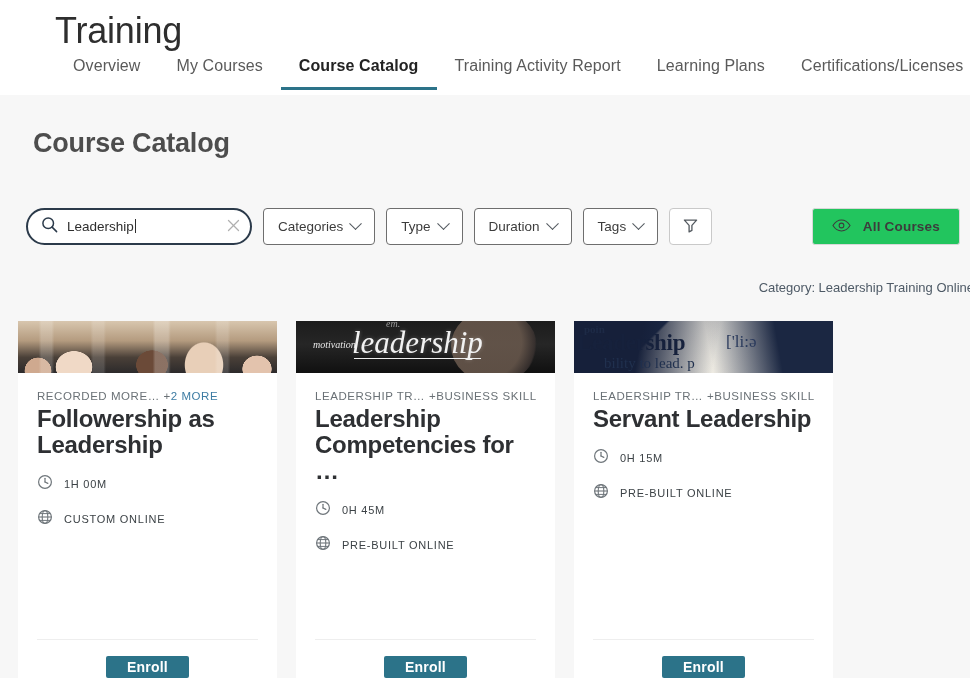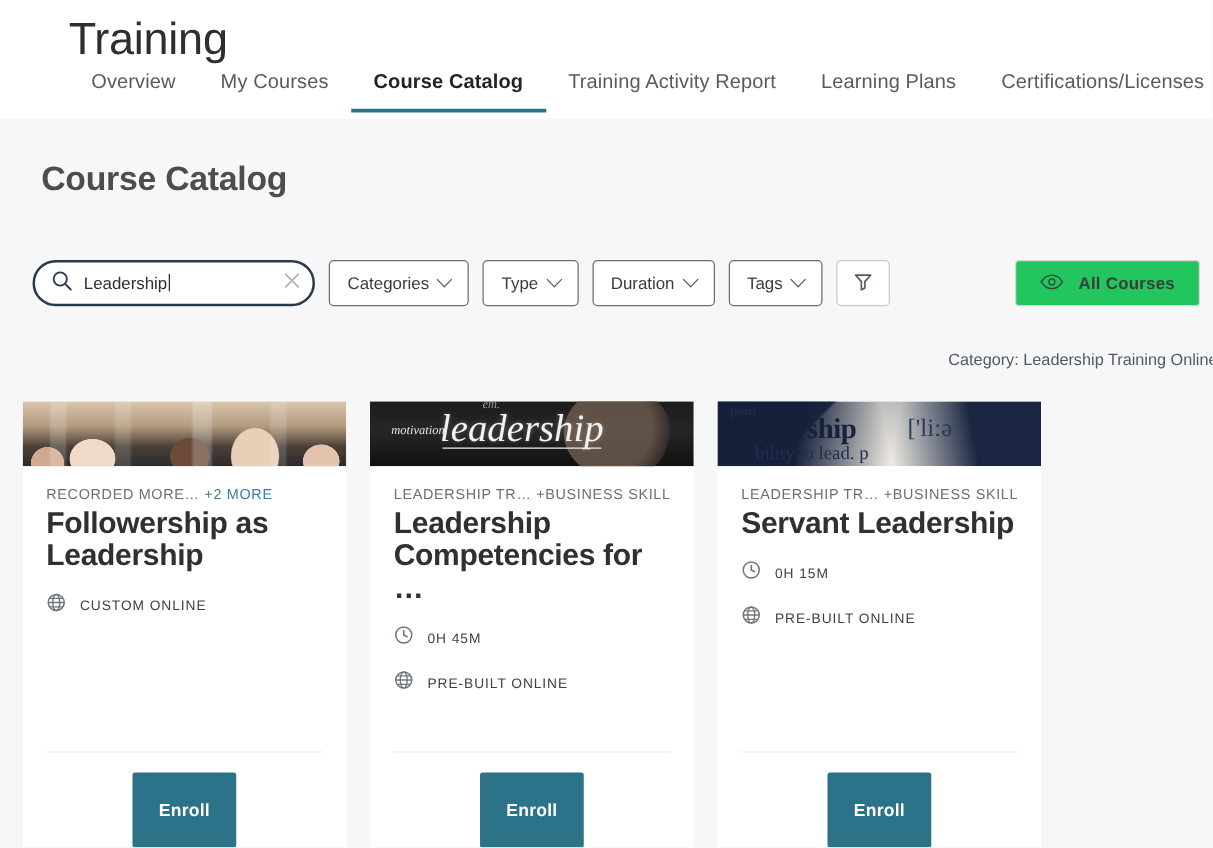--- a/index.html
+++ b/index.html
@@ -277,21 +277,21 @@
     font-size:11px; color:#1d2a46;
   }
   .art3 .t2 {
     position:absolute; left:3px; top:9px;
     font-family:"Liberation Serif", serif; font-weight:bold;
     font-size:23px; color:#16213c; letter-spacing:-.3px;
   }
   .art3 .t3 {
     position:absolute; left:152px; top:11px;
     font-family:"Liberation Serif", serif;
-    font-size:20px; color:#2a3a5c;
+    font-size:17px; color:#2a3a5c;
   }
   .art3 .t4 {
     position:absolute; left:30px; top:34px;
     font-family:"Liberation Serif", serif;
     font-size:15px; color:#20304e;
   }
 
   .card-body {
     padding: 17px 19px 0 19px;
     flex: 1 1 auto;
@@ -346,21 +346,21 @@
 
   .enroll-btn {
     background: #2c7389;
     color: #ffffff;
     border: none;
     border-radius: 2px;
     font-family: "Liberation Sans", sans-serif;
     font-size: 14px;
     font-weight: bold;
     letter-spacing: .2px;
-    padding: 22px 21px;
+    padding: 3px 21px;
     cursor: pointer;
   }
 </style>
 </head>
 <body>
 
 <div class="header">
   <div class="app-title">Training</div>
   <div class="tabs">
       <div class="tab">Overview</div>
@@ -440,20 +440,28 @@
       <div class="card">
         <div class="card-img">
           <div class="sky art1"></div>
         </div>
         <div class="card-body">
           <div class="cat-line"><span>RECORDED MORE…</span> <span class="plus">+</span><span class="more">2 MORE</span></div>
           <div class="card-title">Followership as Leadership</div>
           <div class="meta-row">
             <span><svg width="16" height="16" viewBox="0 0 16 16">
                 <circle cx="8" cy="8" r="6.4" fill="none" stroke="#6f767b" stroke-width="1.2"></circle>
+                <line x1="8" y1="8" x2="8" y2="4.3" stroke="#6f767b" stroke-width="1.2" stroke-linecap="round"></line>
+                <line x1="8" y1="8" x2="10.8" y2="9.4" stroke="#6f767b" stroke-width="1.2" stroke-linecap="round"></line>
+              </svg></span>
+            <span class="meta-text">1H 00M</span>
+          </div>
+          <div class="meta-row">
+            <span><svg width="16" height="16" viewBox="0 0 16 16">
+                <circle cx="8" cy="8" r="6.4" fill="none" stroke="#6f767b" stroke-width="1.2"></circle>
                 <ellipse cx="8" cy="8" rx="2.8" ry="6.4" fill="none" stroke="#6f767b" stroke-width="1.1"></ellipse>
                 <line x1="1.7" y1="8" x2="14.3" y2="8" stroke="#6f767b" stroke-width="1.1"></line>
                 <line x1="2.9" y1="4.6" x2="13.1" y2="4.6" stroke="#6f767b" stroke-width="1"></line>
                 <line x1="2.9" y1="11.4" x2="13.1" y2="11.4" stroke="#6f767b" stroke-width="1"></line>
               </svg></span>
             <span class="meta-text">CUSTOM ONLINE</span>
           </div>
         </div>
         <div class="card-foot">
           <button class="enroll-btn">Enroll</button>

